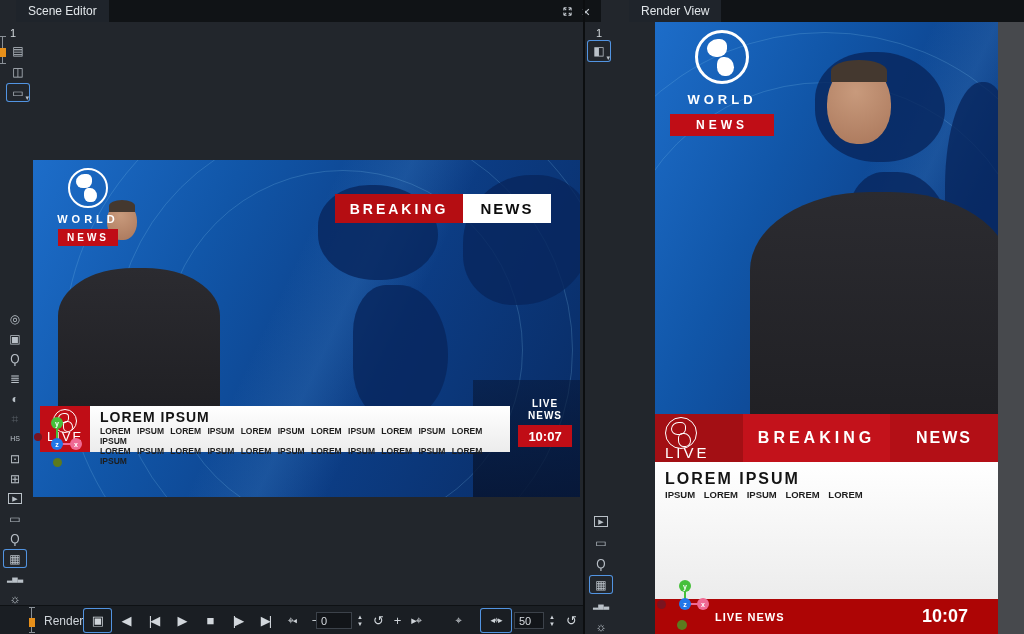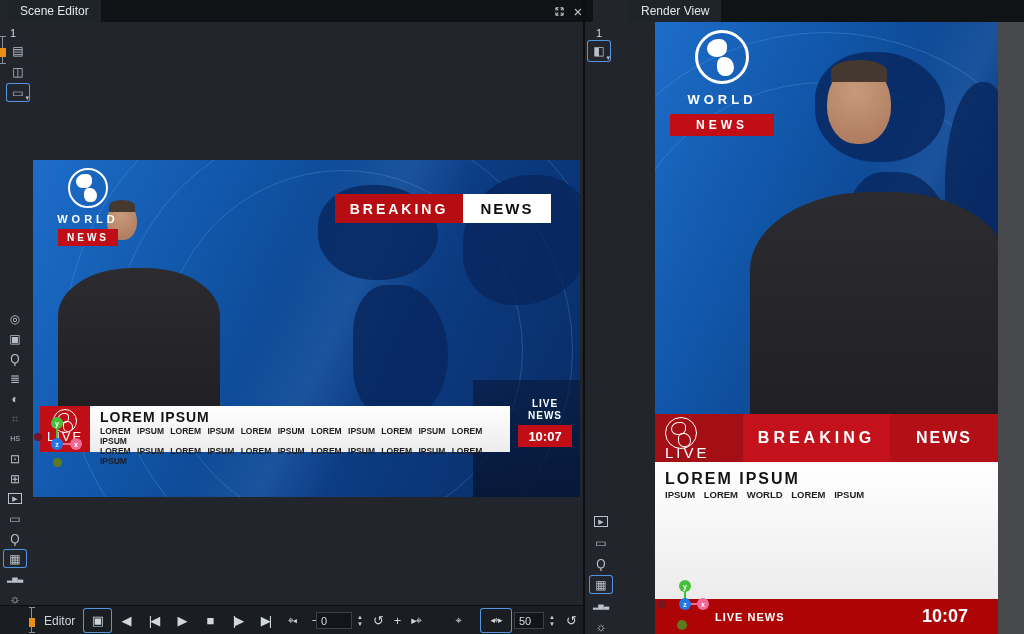--- a/index.html
+++ b/index.html
@@ -70,21 +70,21 @@
   .w-word { color:#fff; font-weight:bold; letter-spacing:4px; }
   .red-box { background:#c00d16; color:#fff; font-weight:bold; display:flex; align-items:center; justify-content:center; }
   .lt-white { background:linear-gradient(180deg,#ffffff,#ececec); color:#141414; }
   .small-lorem { font-weight:bold; color:#1d1d1d; word-spacing:4px; }
 </style>
 </head>
 <body>
 
 <div id="app">
 
-  <div class="tabbar" style="left:8px;width:585px;">
+  <div class="tabbar" style="left:16px;width:585px;">
     <div class="tab" style="left:0;">
       <span>Scene Editor</span>
     </div>
     <div class="winbtn" style="left:543px;">
       <svg width="11" height="11" viewBox="0 0 12 12">
           <path d="M2 2h3M2 2v3M2 2l2.6 2.6 M10 2h-3M10 2v3M10 2L7.4 4.6 M2 10h3M2 10v-3M2 10l2.6-2.6 M10 10h-3M10 10v-3M10 10L7.4 7.4" stroke="#c3c9cf" stroke-width="1.1" fill="none"></path>
         </svg>
     </div>
     <div class="winbtn" style="left:562px;font-size:15px;">
       <span>×</span>
@@ -212,21 +212,21 @@
           <span>x</span>
         </div>
       <div class="gz-dot" style="left:20px;top:298px;width:9px;height:9px;background:#5c7a1e;"></div>
     </div>
   </div>
 
   <div id="toolbar">
     <div class="abs mini-slider" style="left:31px;top:1px;height:26px;">
         <div class="mini-handle" style="top:11px;"></div>
       </div>
-    <div class="abs" style="left:44px;top:8px;color:#cfd4d9;font-size:12px;">Editor</div>
+    <div class="abs" style="left:44px;top:8px;color:#cfd4d9;font-size:12px;">Render</div>
     <div class="tbtn sel" style="left:84px;width:27px;">▣</div>
     <div id="tb-playback">
         <div class="icon">
           <span>◀</span>
         </div>
         <div class="icon">
           <span>|◀</span>
         </div>
         <div class="icon">
           <span>▶</span>
@@ -327,21 +327,21 @@
       <div style="width:88px;background:#a30f14;position:relative;">
         <div class="globe outline" style="width:32px;height:32px;margin:3px 0 0 10px;"></div>
         <div style="color:#fff;font-size:15px;letter-spacing:3px;font-weight:300;margin-left:10px;margin-top:-5px;">LIVE</div>
       </div>
       <div style="flex:1;background:#c3121b;display:flex;align-items:center;justify-content:center;color:#fff;font-weight:bold;font-size:16px;letter-spacing:4px;">BREAKING</div>
       <div style="width:108px;background:#b30f16;display:flex;align-items:center;justify-content:center;color:#fff;font-weight:bold;font-size:16px;letter-spacing:2px;">NEWS</div>
     </div>
 
     <div class="lt-white abs" style="left:0;top:440px;width:343px;height:137px;padding:8px 10px;">
       <div style="font-weight:bold;font-size:16px;letter-spacing:2px;">LOREM  IPSUM</div>
-      <div class="small-lorem" style="font-size:9.5px;line-height:13px;word-spacing:6px;">IPSUM LOREM WORLD LOREM IPSUM</div>
+      <div class="small-lorem" style="font-size:9.5px;line-height:13px;word-spacing:6px;">IPSUM LOREM IPSUM LOREM LOREM</div>
     </div>
 
     <div class="abs" style="left:0;top:577px;width:343px;height:35px;background:#ad0505;display:flex;align-items:center;">
       <div style="color:#fff;font-weight:bold;font-size:11px;letter-spacing:1px;margin-left:60px;">LIVE NEWS</div>
       <div style="color:#fff;font-weight:bold;font-size:18px;margin-left:auto;margin-right:30px;">10:07</div>
     </div>
 
     <div>
       <div class="gz-dot" style="left:2px;top:578px;width:9px;height:9px;background:#7a1420;"></div>
       <div class="gz-line" style="left:29px;top:569px;width:2px;height:14px;background:#46c03a;"></div>

